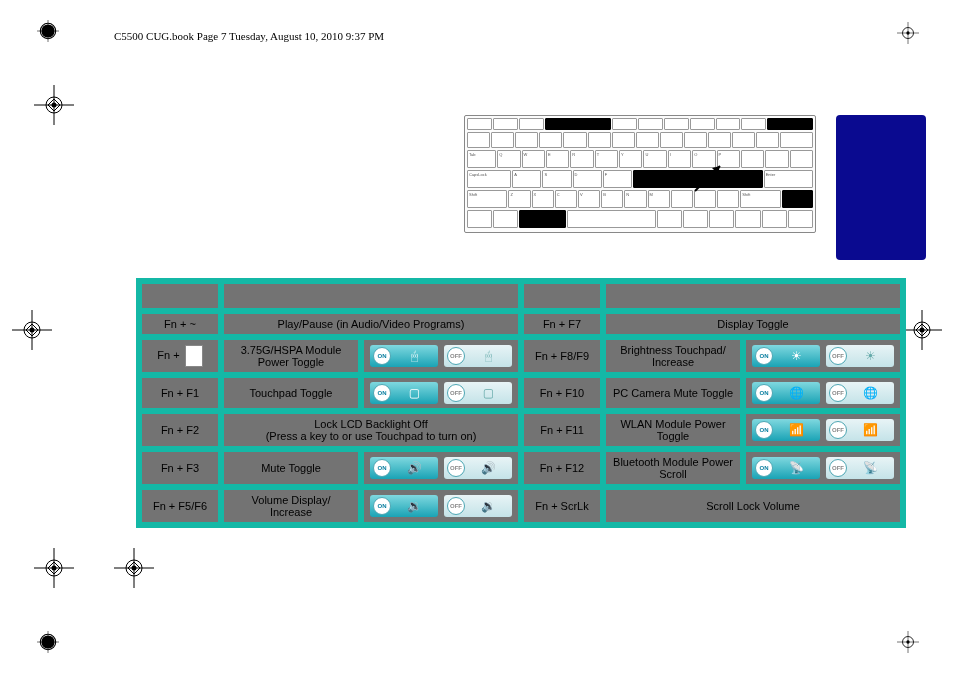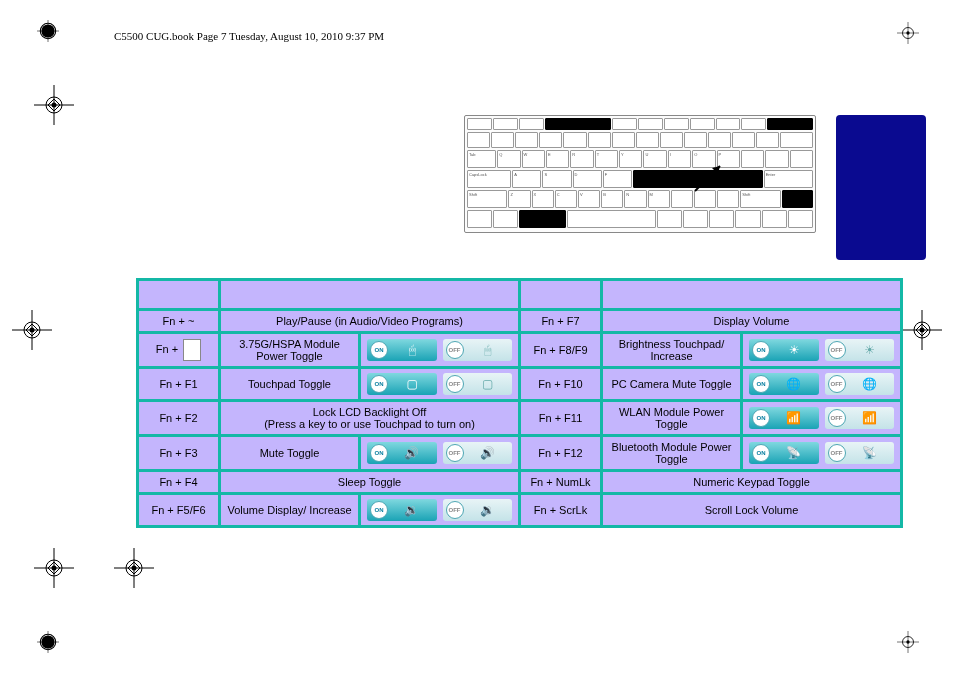--- a/index.html
+++ b/index.html
@@ -26,21 +26,21 @@
   .kbd-wrap { position: absolute; top: 115px; left: 464px; width: 352px; height: 130px; }
   .kbd-body { width: 352px; height: 118px; background: #fcfcfc; border: 1px solid #888; border-radius: 2px; position: relative; }
   .kb-row { position: absolute; left: 2px; right: 2px; display: flex; gap: 1px; }
   .kb-key { flex: 1; background: #fff; border: 1px solid #999; border-radius: 1px; font-size: 4px; color: #555; display: flex; align-items: flex-start; justify-content: flex-start; padding: 1px; overflow: hidden; }
   .kb-black { background: #000 !important; border-color:#000 !important; }
   .kb-arrow { position: absolute; top: 40px; left: 225px; width: 40px; height: 40px; }
   .blue-tab { position: absolute; top: 115px; right: 28px; width: 90px; height: 145px; background: #0a0a90; border-radius: 4px; }
 
   
   .tbl { position: absolute; top: 278px; left: 136px; width: 760px; border-collapse: collapse; table-layout: fixed; }
-  .tbl td, .tbl th { border: 3px solid #14b8a6; font-size: 11px; color: #000; text-align: center; padding: 4px 6px; vertical-align: middle; background: #c4b5fd; }
+  .tbl td, .tbl th { border: 6px solid #14b8a6; font-size: 11px; color: #000; text-align: center; padding: 4px 6px; vertical-align: middle; background: #737373; }
   .tbl th { height: 30px; font-weight: normal; }
   .tbl .col-key { width: 82px; }
   .tbl .col-f   { width: 140px; }
   .tbl .col-icon{ width: 160px; }
   .tbl .col-key2{ width: 82px; }
   .tbl .col-f2  { width: 140px; }
   .tbl .col-icon2{ width: 160px; }
   .esc-key { display:inline-block; width:18px; height:22px; border:1px solid #888; background:#fff; vertical-align:middle; margin-left:2px; font-size:5px; color:#777; padding-top:2px; }
 
   .tog-pair { display:flex; gap:6px; justify-content:center; }
@@ -226,21 +226,21 @@
         <th colspan="2"></th>
         <th></th>
         <th colspan="2"></th>
     </tr>
   </thead>
   <tbody id="tbody">
       <tr>
         <td>Fn + ~</td>
         <td colspan="2" style="white-space: pre-line;">Play/Pause (in Audio/Video Programs)</td>
         <td>Fn + F7</td>
-        <td colspan="2">Display Volume</td>
+        <td colspan="2">Display Toggle</td>
       </tr>
       <tr>
         <td>Fn + <span class="esc-key"></span></td>
         <td>3.75G/HSPA Module Power Toggle</td>
         <td>
           <div class="tog-pair">
             <div class="tog tog-on">
               <span class="dot">ON</span>
               <span class="glyph">🖱</span>
             </div>
@@ -323,39 +323,33 @@
               <span class="dot">ON</span>
               <span class="glyph">🔊</span>
             </div>
             <div class="tog tog-off">
               <span class="dot">OFF</span>
               <span class="glyph">🔊</span>
             </div>
           </div>
         </td>
         <td>Fn + F12</td>
-        <td>Bluetooth Module Power Toggle</td>
+        <td>Bluetooth Module Power Scroll</td>
         <td>
           <div class="tog-pair">
             <div class="tog tog-on">
               <span class="dot">ON</span>
               <span class="glyph">📡</span>
             </div>
             <div class="tog tog-off">
               <span class="dot">OFF</span>
               <span class="glyph">📡</span>
             </div>
           </div>
         </td>
-      </tr>
-      <tr>
-        <td>Fn + F4</td>
-        <td colspan="2" style="white-space: pre-line;">Sleep Toggle</td>
-        <td>Fn + NumLk</td>
-        <td colspan="2">Numeric Keypad Toggle</td>
       </tr>
       <tr>
         <td>Fn + F5/F6</td>
         <td>Volume Display/ Increase</td>
         <td>
           <div class="tog-pair">
             <div class="tog tog-on">
               <span class="dot">ON</span>
               <span class="glyph">🔉</span>
             </div>

